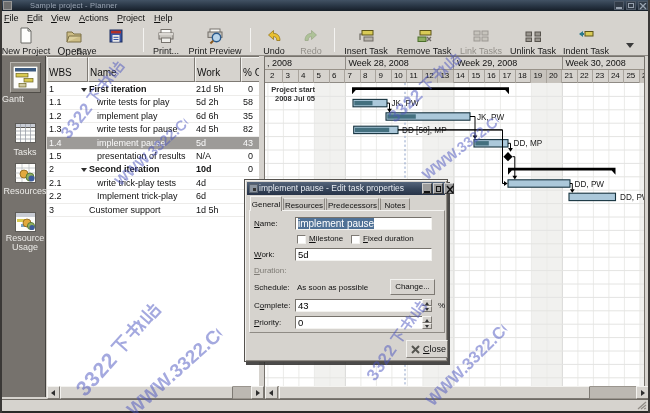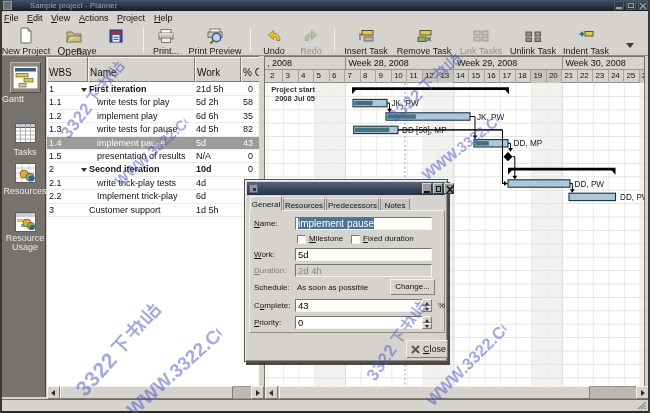--- a/index.html
+++ b/index.html
@@ -436,20 +436,21 @@
     </g>
   </svg>
 <svg class="ab" style="left:419.5px;top:355.0px;transform:rotate(-45deg) scale(1.15);opacity:0.5;z-index:50" width="93" height="20">
     <text x="0" y="15" font-size="14.5" font-weight="bold" fill="#4c55c0" font-family="Liberation Sans">WWW.3322.CC</text>
   </svg>
 <div class="ab" style="left:244px;top:179px;width:204px;height:183px;z-index:20;background:#d6d3ce;border:1px solid #55524e;box-shadow:inset 1px 1px 0 #f2f1ee,inset -1px -1px 0 #8e8a84, 2px 3px 0 rgba(45,44,42,0.85)">
  <div class="ab" style="left:2px;top:2px;width:198px;height:13px;background:linear-gradient(180deg,#55657b 0%,#36455a 55%,#273348 100%)">
   <div class="ab" style="left:2px;top:2px;width:9px;height:9px;background:#8b949f;border:1px solid #5a6470">
         <div class="ab" style="left:2.5px;top:2.5px;width:3px;height:3px;background:#333"></div>
       </div>
+  <div class="ab" style="left:12px;top:0;font-size:8.5px;line-height:13px;color:#e8ecf2;white-space:nowrap">implement pause - Edit task properties</div>
   <div class="ab" style="left:175px;top:1px;width:10px;height:11px;background:#9c9c9c;border-top:1px solid #cfcfcf;border-left:1px solid #cfcfcf;border-right:1px solid #3c3c3c;border-bottom:1px solid #3c3c3c">
         <div class="ab" style="left:1px;top:7px;width:6px;height:2px;background:#111"></div>
       </div>
   <div class="ab" style="left:186px;top:1px;width:10px;height:11px;background:#9c9c9c;border-top:1px solid #cfcfcf;border-left:1px solid #cfcfcf;border-right:1px solid #3c3c3c;border-bottom:1px solid #3c3c3c">
         <div class="ab" style="left:1.5px;top:1.5px;width:5px;height:6px;border:1.5px solid #111"></div>
       </div>
   <div class="ab" style="left:197px;top:1px;width:10px;height:11px;background:#9c9c9c;border-top:1px solid #cfcfcf;border-left:1px solid #cfcfcf;border-right:1px solid #3c3c3c;border-bottom:1px solid #3c3c3c">
         <svg width="8" height="9" style="position:absolute;left:0.5px;top:1px">
           <path d="M1,1 L7,8 M7,1 L1,8" stroke="#111" stroke-width="1.5"></path>
         </svg>
@@ -467,21 +468,20 @@
  <div class="ab" style="left:9px;top:34px;width:190px;height:118px;z-index:5;font-size:8px">
   <div class="ab" style="left:0;top:5px"><u>N</u>ame:</div>
   <div class="ab inp" style="left:41px;top:3px;width:137px;height:13px"><span style="background:#4f7196;color:#fff;font-size:10px">implement pause</span></div>
   <div class="ab bevin" style="left:43px;top:21px;width:9px;height:9px;background:#fff"></div>
   <div class="ab" style="left:55px;top:20px"><u>M</u>ilestone</div>
   <div class="ab bevin" style="left:97px;top:21px;width:9px;height:9px;background:#fff"></div>
   <div class="ab" style="left:109px;top:20px"><u>F</u>ixed duration</div>
   <div class="ab" style="left:0;top:36px"><u>W</u>ork:</div>
   <div class="ab inp" style="left:41px;top:34px;width:137px;height:13px">5d</div>
   <div class="ab" style="left:0;top:52px;color:#7e7b75"><u>D</u>uration:</div>
-  <div class="ab inp" style="left:41px;top:50px;width:137px;height:13px;background:#d6d3ce;color:#88857f">2d 4h</div>
   <div class="ab" style="left:0;top:69px">Schedule:</div>
   <div class="ab" style="left:43px;top:69px">As soon as possible</div>
   <div class="ab bevout" style="left:136px;top:65px;width:45px;height:16px;text-align:center;line-height:14px;font-size:8px">Change...</div>
   <div class="ab" style="left:0;top:87px">C<u>o</u>mplete:</div>
   <div class="ab inp" style="left:41px;top:85px;width:137px;height:13px">43</div>
   <div class="ab bevout" style="left:168px;top:85px;width:10px;height:6.5px">
         <div class="ab" style="left:2px;top:1.5px;width:0;height:0;border-left:2.5px solid transparent;border-right:2.5px solid transparent;border-bottom:3px solid #333"></div>
       </div>
   <div class="ab bevout" style="left:168px;top:91.5px;width:10px;height:6.5px">
         <div class="ab" style="left:2px;top:1.5px;width:0;height:0;border-left:2.5px solid transparent;border-right:2.5px solid transparent;border-top:3px solid #333"></div>

